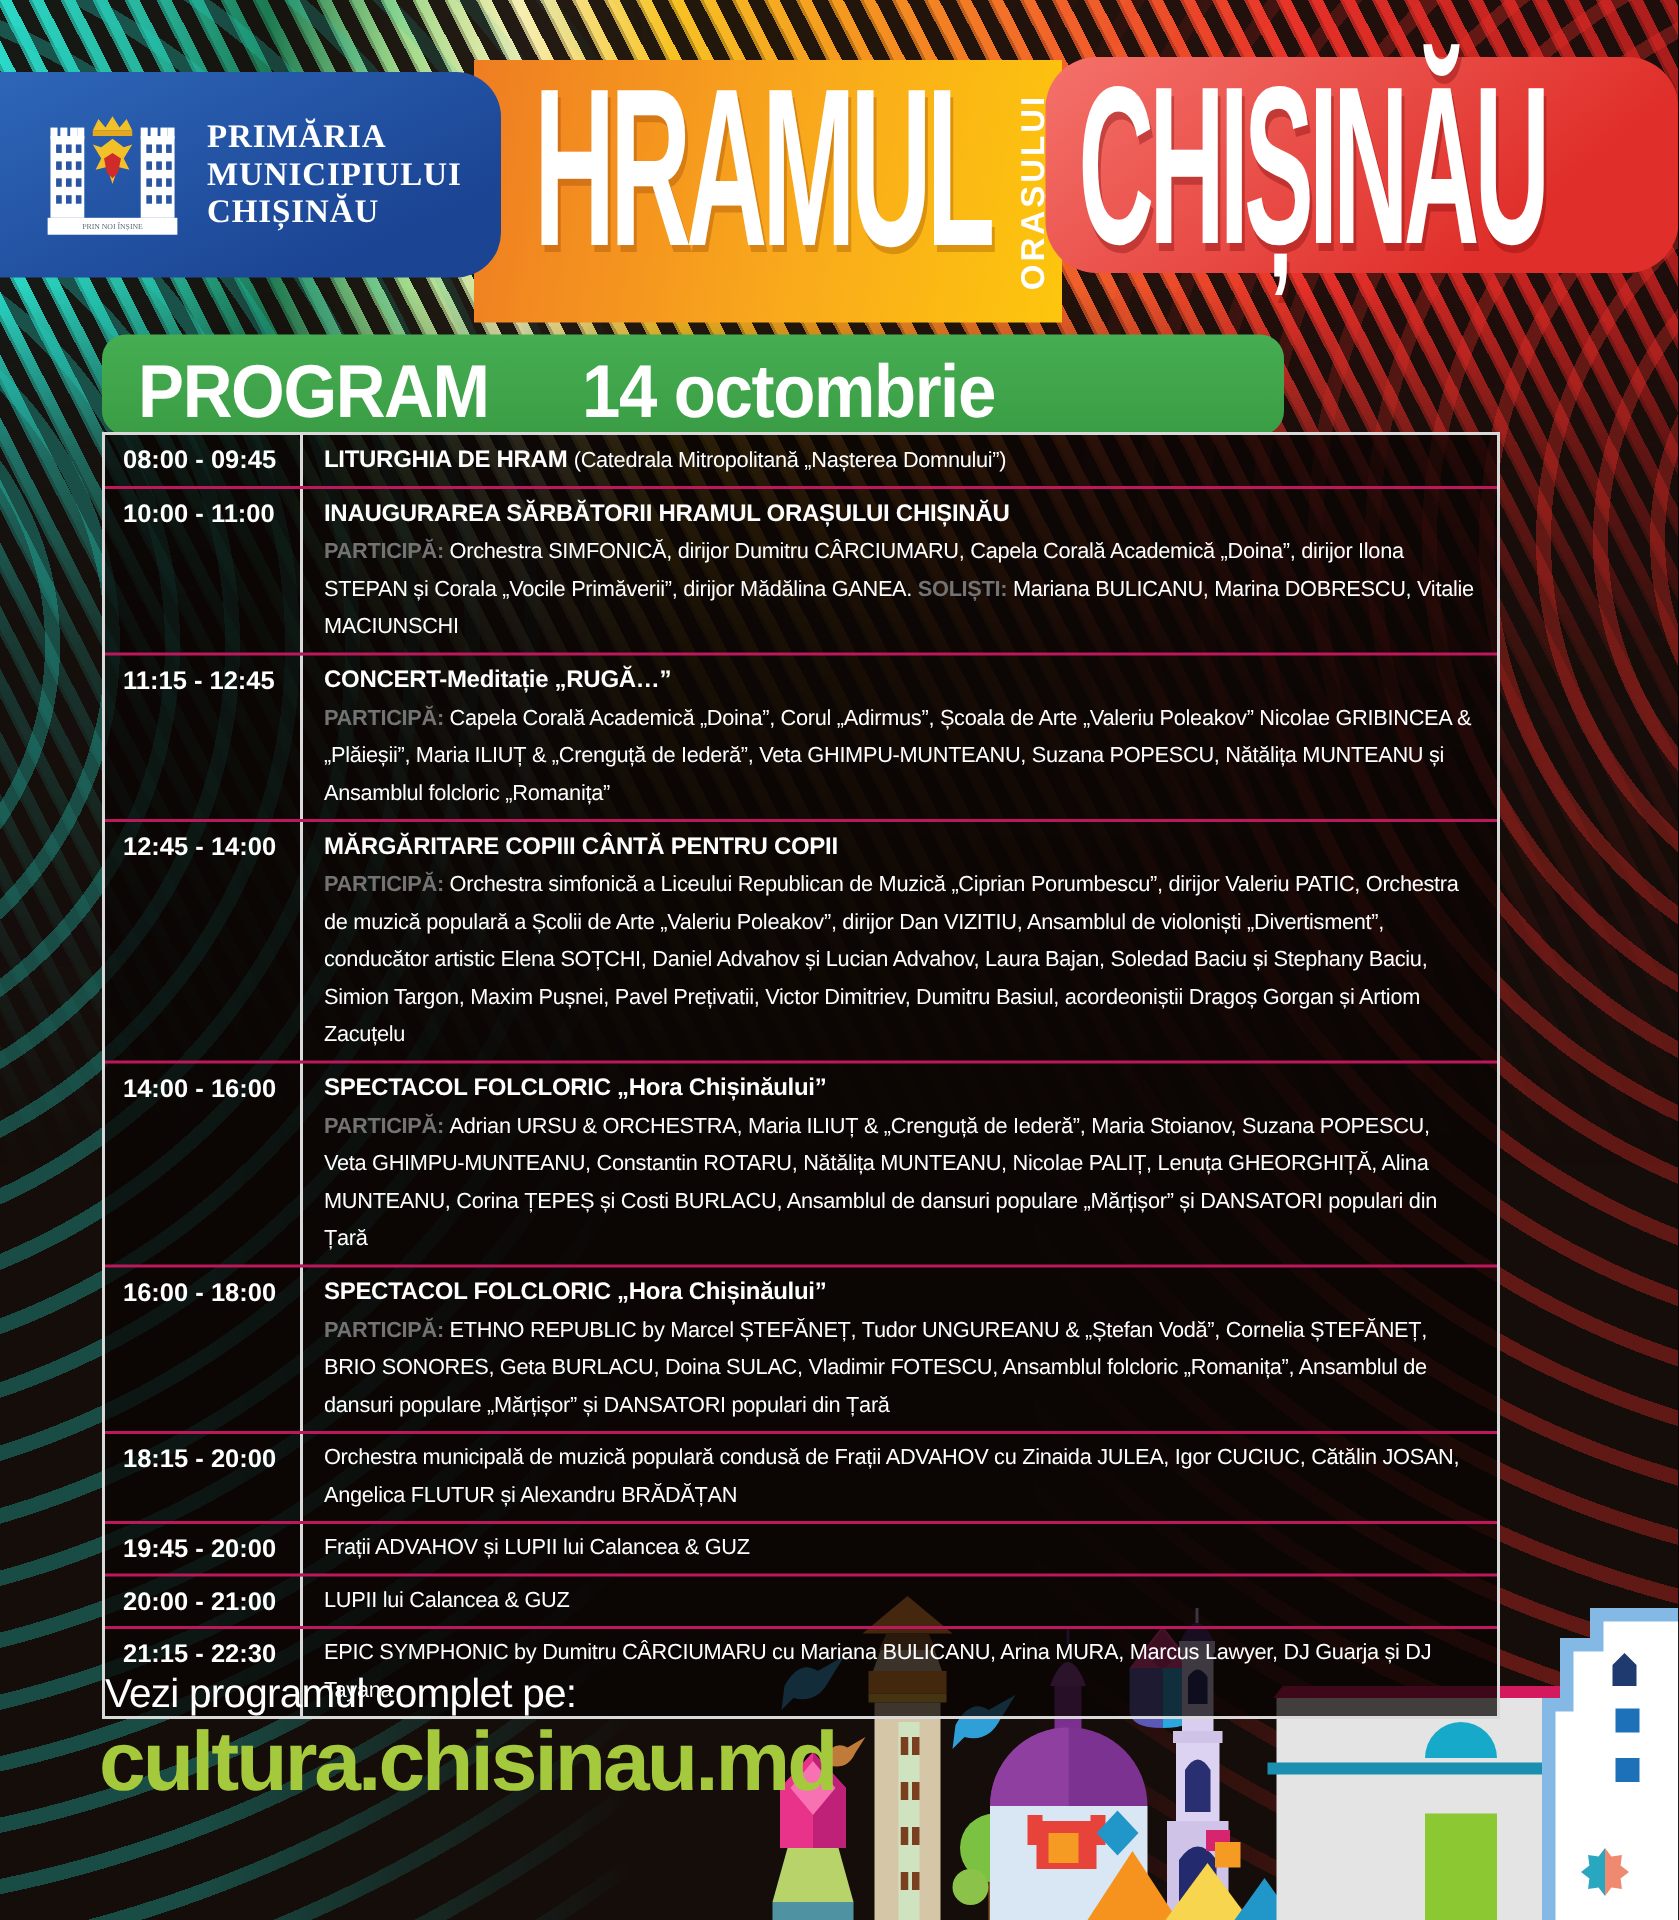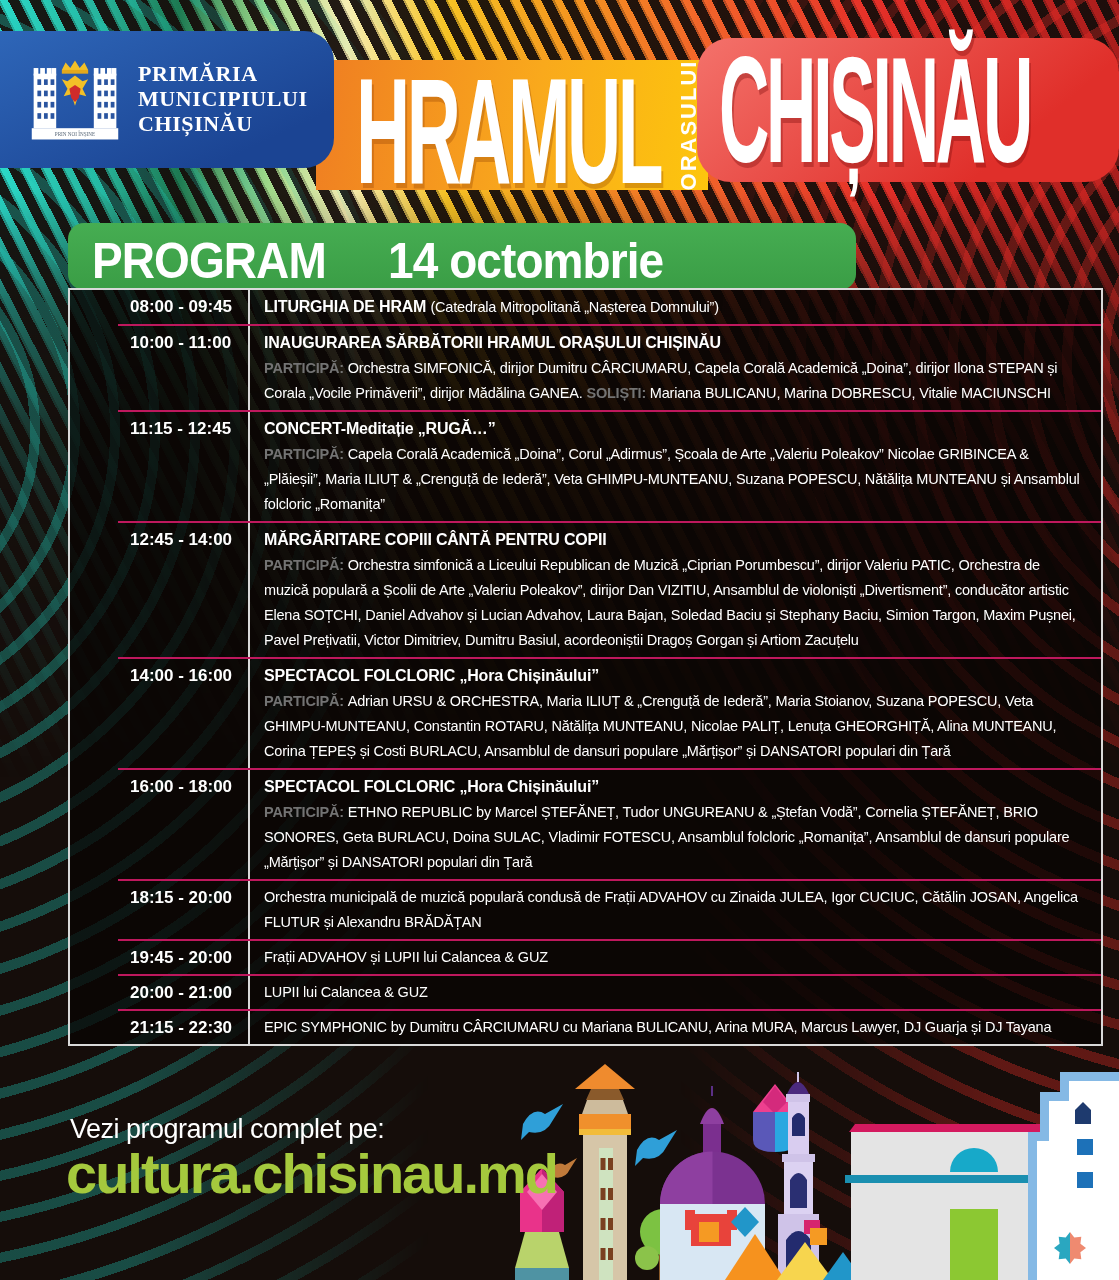--- a/index.html
+++ b/index.html
@@ -25,37 +25,36 @@
     mask:linear-gradient(90deg,#000 0 130px,rgba(0,0,0,.5) 260px,transparent 430px);
   }
   .bg-arcs-right{
     position:absolute;inset:0;
     background:repeating-radial-gradient(circle at 1300px 360px,rgba(230,46,40,0.36) 0 10px,rgba(0,0,0,0) 10px 38px);
     -webkit-mask:linear-gradient(270deg,#000 0 120px,rgba(0,0,0,.5) 260px,transparent 440px);
     mask:linear-gradient(270deg,#000 0 120px,rgba(0,0,0,.5) 260px,transparent 440px);
   }
   
   .hram-band{
-    position:absolute;left:316px;top:40px;width:392px;height:130px;z-index:3;
+    position:absolute;left:316px;top:40px;width:392px;height:175px;z-index:3;
     background:linear-gradient(100deg,#ef7d22 0%,#f9a91c 55%,#fdc60d 100%);
-    margin-top:20px;
   }
   .hram-word{
     position:absolute;left:40px;top:14px;height:142px;
     font-weight:bold;font-size:150px;line-height:115px;color:#fff;
     letter-spacing:-7px;transform:scaleX(0.50);transform-origin:left center;
     text-shadow:4px 5px 0 rgba(140,60,0,0.30);white-space:nowrap;
   }
   .vertical-word{
     position:absolute;right:6px;top:50%;
     writing-mode:vertical-rl;transform:translateY(-50%) rotate(180deg);
     color:#fff;font-weight:bold;font-size:22px;letter-spacing:2px;
   }
   .logo-card{
-    position:absolute;left:0;top:31px;width:334px;height:137px;z-index:5;
+    position:absolute;left:0;top:48px;width:334px;height:137px;z-index:5;
     background:linear-gradient(155deg,#2e66b8 0%,#1b4493 80%);
     border-radius:0 30px 30px 0;
     display:flex;align-items:center;gap:16px;padding-left:28px;box-sizing:border-box;
   }
   .logo-emblem{width:94px;height:96px;flex:0 0 auto;}
   .logo-text{color:#fff;font-family:"Liberation Serif",serif;font-weight:bold;font-size:22px;line-height:1.13;letter-spacing:0.6px;}
   .chisinau-card{
     position:absolute;left:697px;top:38px;width:422px;height:144px;z-index:4;
     background:linear-gradient(140deg,#f4726b 0%,#e02f2a 75%);
     border-radius:34px;
@@ -69,22 +68,22 @@
   
   .program-banner{
     position:absolute;left:68px;top:223px;width:788px;height:67px;z-index:4;
     background:linear-gradient(180deg,#46ad52,#3a9d45);border-radius:16px;
     display:flex;align-items:flex-end;padding-left:24px;box-sizing:border-box;color:#fff;font-weight:bold;
   }
   .program-word{font-size:50px;letter-spacing:-1px;display:inline-block;transform:scaleX(0.92);transform-origin:left center;}
   .program-date{font-size:50px;letter-spacing:-1px;margin-left:42px;display:inline-block;transform:scaleX(0.92);transform-origin:left center;}
   
   .schedule{
-    position:absolute;left:68px;top:288px;width:1035px;z-index:4;
-    background:rgba(8,4,3,0.74);border:2px solid #d9d9d9;box-sizing:border-box;padding-left:48px;
+    position:absolute;left:68px;top:288px;width:932px;z-index:4;
+    background:rgba(8,4,3,0.74);border:2px solid #d9d9d9;box-sizing:border-box;
   }
   .row{display:grid;grid-template-columns:132px 1fr;}
   .row + .row{border-top:2px solid #be185d;}
   .time{
     padding:4px 8px 4px 12px;border-right:2px solid #d9d9d9;
     font-weight:bold;font-size:17px;color:#fff;line-height:25px;white-space:nowrap;
   }
   .desc{padding:4px 14px;font-size:14.5px;line-height:25px;color:#fff;letter-spacing:-0.2px;border-radius:14px;}
   .desc .bold{font-weight:bold;font-size:16px;}
   .desc .green{color:#737373;font-weight:bold;}

